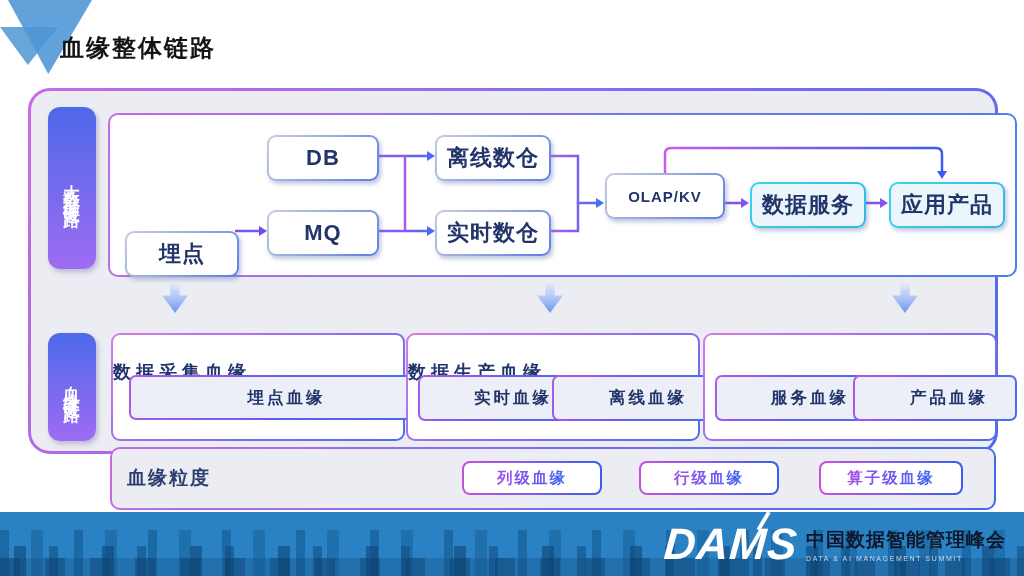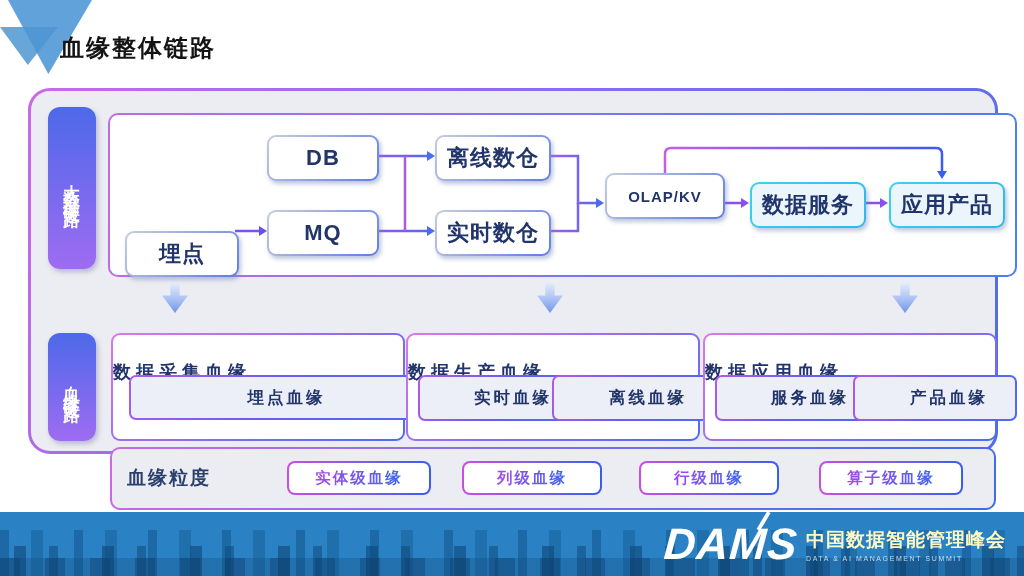--- a/index.html
+++ b/index.html
@@ -78,21 +78,21 @@
      rgba(16,85,140,.55) 0 9px,transparent 9px 31px,rgba(16,85,140,.4) 31px 43px,transparent 43px 74px);}
   .sky-2{height:30px;background:repeating-linear-gradient(90deg,
      transparent 0 14px,rgba(13,70,120,.6) 14px 26px,transparent 26px 49px,rgba(13,70,120,.5) 49px 58px,transparent 58px 88px);}
   .sky-3{height:18px;background:repeating-linear-gradient(90deg,
      rgba(12,62,108,.55) 0 20px,rgba(12,62,108,.25) 20px 45px);}
   .logo-row{position:absolute;right:18px;top:8px;display:flex;align-items:center;}
   .dams{position:relative;color:#fff;font-size:44px;font-weight:bold;font-style:italic;
     letter-spacing:1px;transform:skewX(-4deg);line-height:48px;}
   .dams-slash{position:absolute;right:34px;top:-9px;width:4px;height:20px;background:#fff;transform:rotate(28deg);}
   .footer-text{margin-left:8px;}
-  .footer-title{color:#fef9c3;font-size:19px;font-weight:bold;letter-spacing:1px;}
+  .footer-title{color:#0f172a;font-size:19px;font-weight:bold;letter-spacing:1px;}
   .footer-sub{color:rgba(255,255,255,.75);font-size:7px;letter-spacing:1.6px;margin-top:2px;}
 </style>
 </head>
 <body>
 
 <div class="slide">
 
   <div class="tri tri-1"></div>
   <div class="tri tri-2"></div>
 
@@ -165,31 +165,27 @@
       <div class="chip" style="left:16px;top:40px;width:255px;height:41px;">埋点血缘</div>
     </div>
 
     <div class="group" style="left:375px;top:242px;">
       <div class="group-title">数据生产血缘</div>
       <div class="chip" style="left:10px;top:40px;width:130px;height:42px;">实时血缘</div>
       <div class="chip" style="left:144px;top:40px;width:132px;height:42px;">离线血缘</div>
     </div>
 
     <div class="group" style="left:672px;top:242px;">
-      <div class="group-title">数据应用血缘</div>
       <div class="chip" style="left:10px;top:40px;width:130px;height:42px;">服务血缘</div>
       <div class="chip" style="left:148px;top:40px;width:132px;height:42px;">产品血缘</div>
     </div>
   </div>
 
   <div class="gran-bar">
     <div class="gran-label">血缘粒度</div>
-    <div class="gran-chip" style="left:175px;width:140px;">
-      <span>实体级血缘</span>
-    </div>
     <div class="gran-chip" style="left:350px;width:136px;">
       <span>列级血缘</span>
     </div>
     <div class="gran-chip" style="left:527px;width:136px;">
       <span>行级血缘</span>
     </div>
     <div class="gran-chip" style="left:707px;width:140px;">
       <span>算子级血缘</span>
     </div>
   </div>

